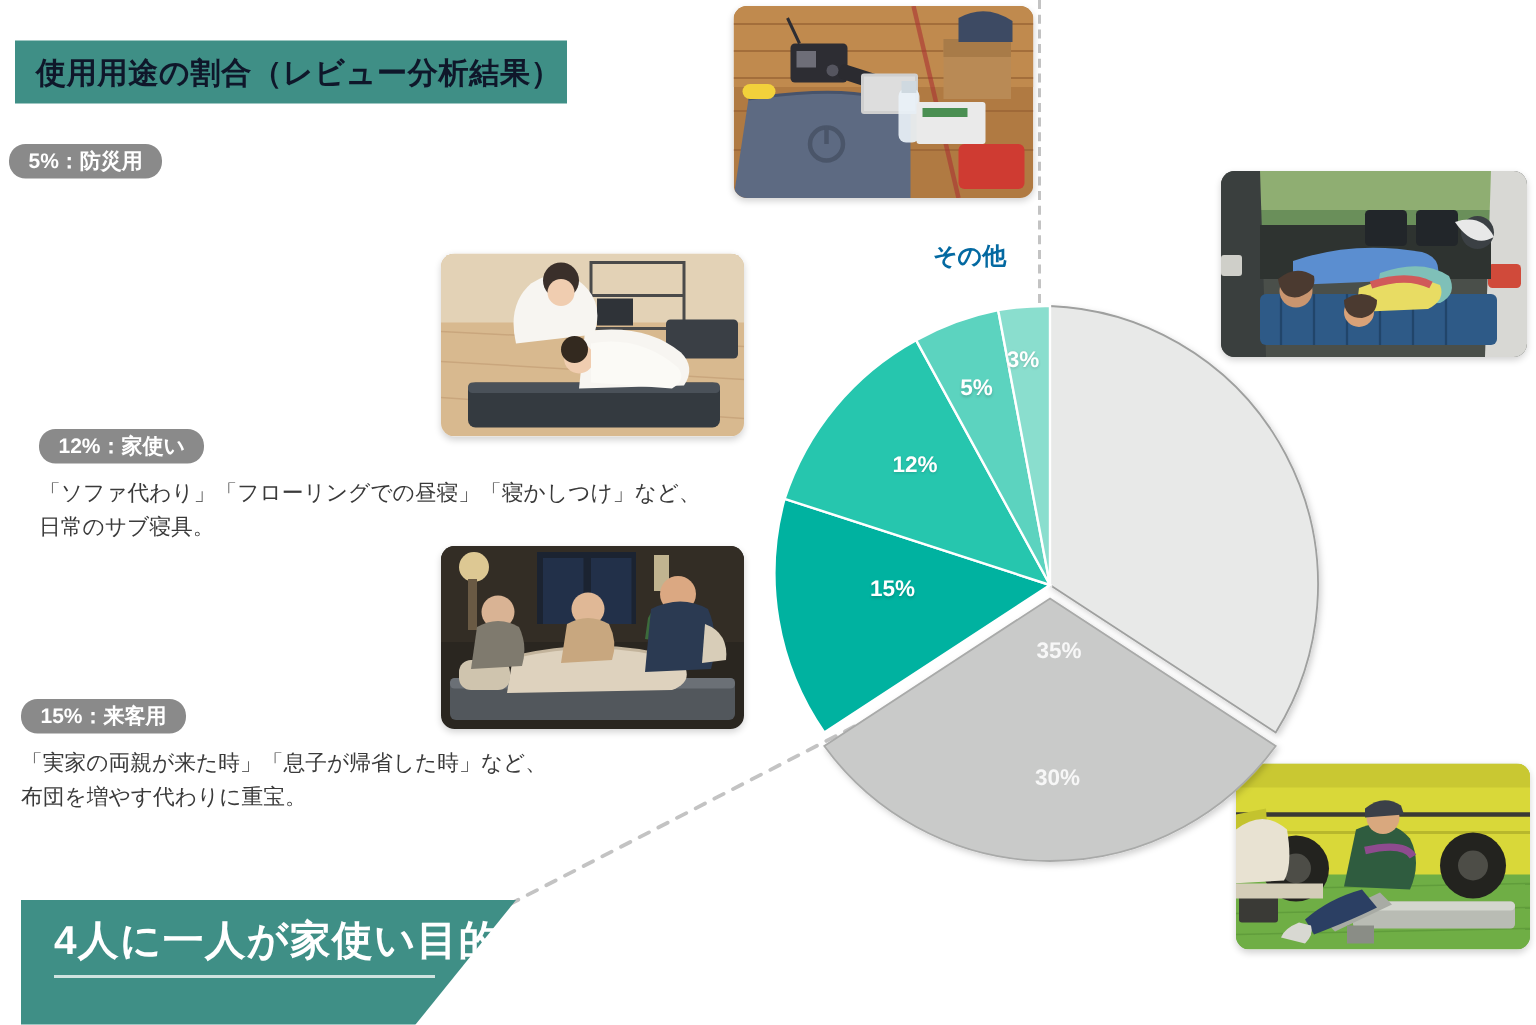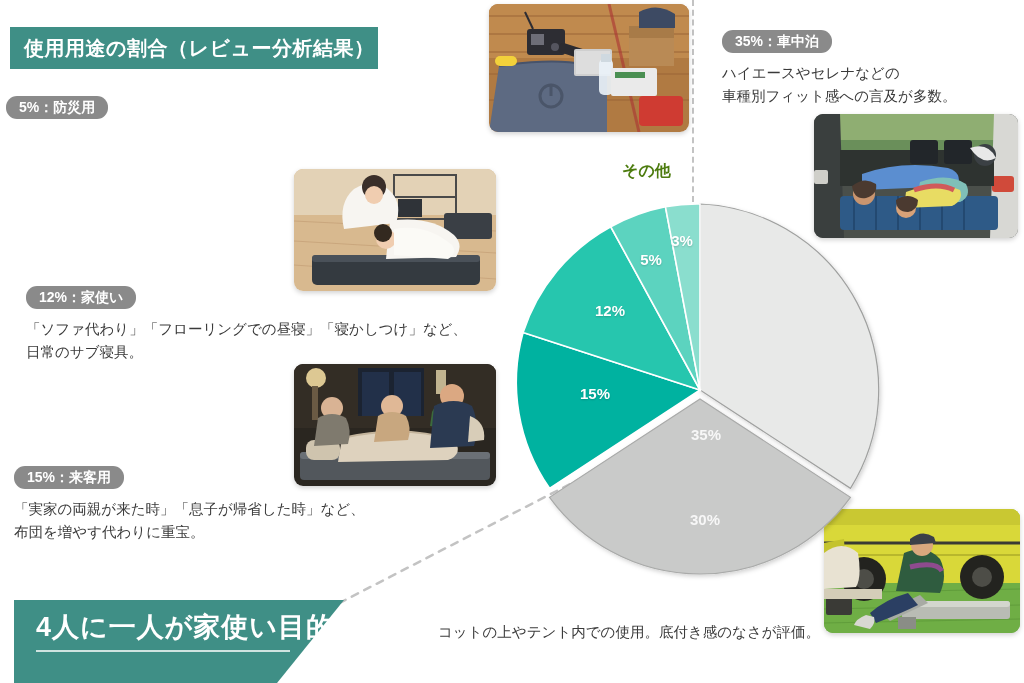--- a/index.html
+++ b/index.html
@@ -12,21 +12,21 @@
     color:#333333;
   }
   #stage{position:relative;width:1024px;height:683px;overflow:hidden;}
 
   
   .title-band{
     position:absolute;left:10px;top:27px;width:368px;height:42px;
     background:#3f8f86;display:flex;align-items:center;
   }
   .title-band .t{
-    color:#ffffff;font-size:20px;font-weight:bold;letter-spacing:0.5px;
+    color:#0f172a;font-size:20px;font-weight:bold;letter-spacing:0.5px;
     padding-left:14px;white-space:nowrap;
   }
 
   
   .badge{
     display:inline-block;background:#8a8a8a;color:#ffffff;
     border-radius:11px;padding:3px 13px 4px 13px;
     font-size:14px;font-weight:bold;line-height:1.15;white-space:nowrap;
   }
   .block{position:absolute;}
@@ -51,21 +51,21 @@
 
   
   .pie-wrap{position:absolute;left:498px;top:188px;width:420px;height:400px;}
   .slice-label{
     position:absolute;color:#ffffff;font-size:15px;font-weight:bold;
     text-shadow:0 1px 2px rgba(0,0,0,0.18);
     transform:translate(-50%,-50%);white-space:nowrap;
   }
   .slice-label.dim{color:#fbfbfb;text-shadow:none;opacity:.92;margin-top:41px;}
   .other-label{
-    position:absolute;left:622px;top:161px;font-size:16px;font-weight:bold;color:#4d7c0f;
+    position:absolute;left:622px;top:161px;font-size:16px;font-weight:bold;color:#0369a1;
   }
 
   
   .banner{
     position:absolute;left:14px;top:600px;width:330px;height:90px;
   }
   .banner .shape{
     position:absolute;inset:0;background:#3f8f86;
     clip-path:polygon(0 0, 100% 0, 78% 100%, 0 100%);
   }
@@ -100,28 +100,22 @@
     <div class="desc">「ソファ代わり」「フローリングでの昼寝」「寝かしつけ」など、
 日常のサブ寝具。</div>
   </div>
 
   <div class="block" style="left:14px;top:466px;width:470px;">
     <span class="badge">15%：来客用</span>
     <div class="desc">「実家の両親が来た時」「息子が帰省した時」など、
 布団を増やす代わりに重宝。</div>
   </div>
 
-  <div class="block" style="left:722px;top:30px;width:300px;">
-    <span class="badge">35%：車中泊</span>
-    <div class="desc">ハイエースやセレナなどの
-車種別フィット感への言及が多数。</div>
-  </div>
 
   <div class="block" style="left:438px;top:612px;width:500px;">
-    <div class="desc">コットの上やテント内での使用。底付き感のなさが評価。</div>
   </div>
 
   <div class="other-label">その他</div>
 
   <div class="photo" style="left:489px;top:4px;width:200px;height:128px;">
     <svg width="200" height="128" viewBox="0 0 200 128">
       <rect width="200" height="128" fill="#b07a42"></rect>
       <rect y="0" width="200" height="54" fill="#c08a4e"></rect>
       <g stroke="#9a6536" stroke-width="1">
         <line x1="0" y1="12" x2="200" y2="12"></line>

